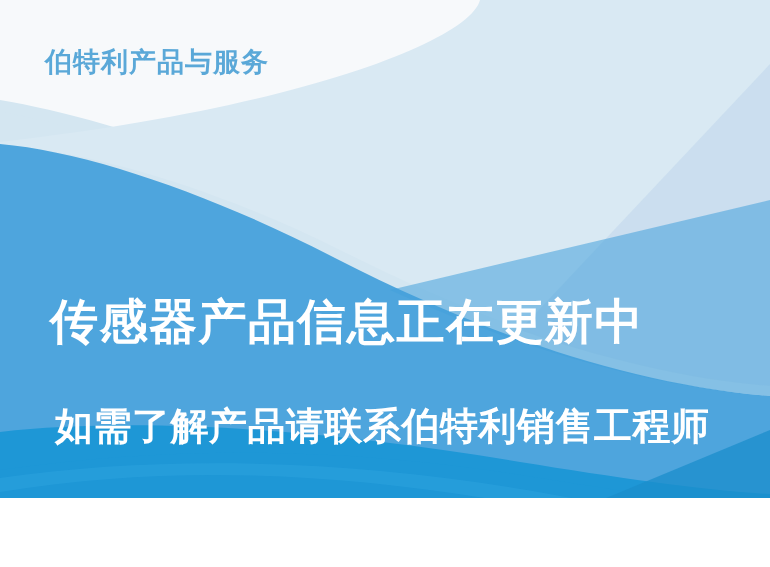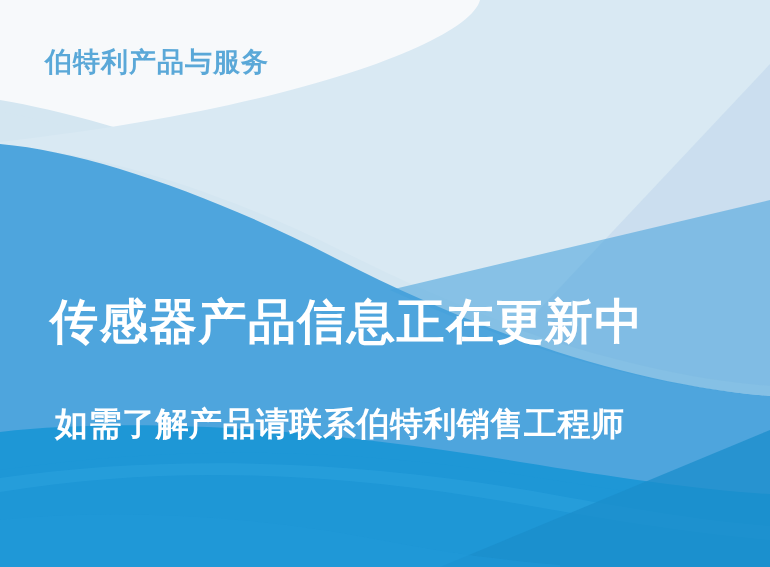--- a/index.html
+++ b/index.html
@@ -8,21 +8,21 @@
     padding: 0;
     background: #ffffff;
   }
   body {
     font-family: "Liberation Sans", "DejaVu Sans", sans-serif;
   }
 
   #banner {
     position: relative;
     width: 770px;
-    height: 567px;
+    height: 498px;
     overflow: hidden;
     background: #0c4a6e;
   }
 
   
   .bg-layer {
     position: absolute;
     left: 0;
     top: 0;
     width: 770px;
@@ -53,21 +53,21 @@
     color: #ffffff;
     white-space: nowrap;
     line-height: 1.1;
     text-align: center;
   }
 
   .subheadline {
     position: absolute;
     left: 55px;
     top: 406px;
-    font-size: 33px;
+    font-size: 38px;
     font-weight: 700;
     letter-spacing: 0.5px;
     color: #ffffff;
     white-space: nowrap;
     line-height: 1.1;
   }
 </style>
 </head>
 <body>
 

